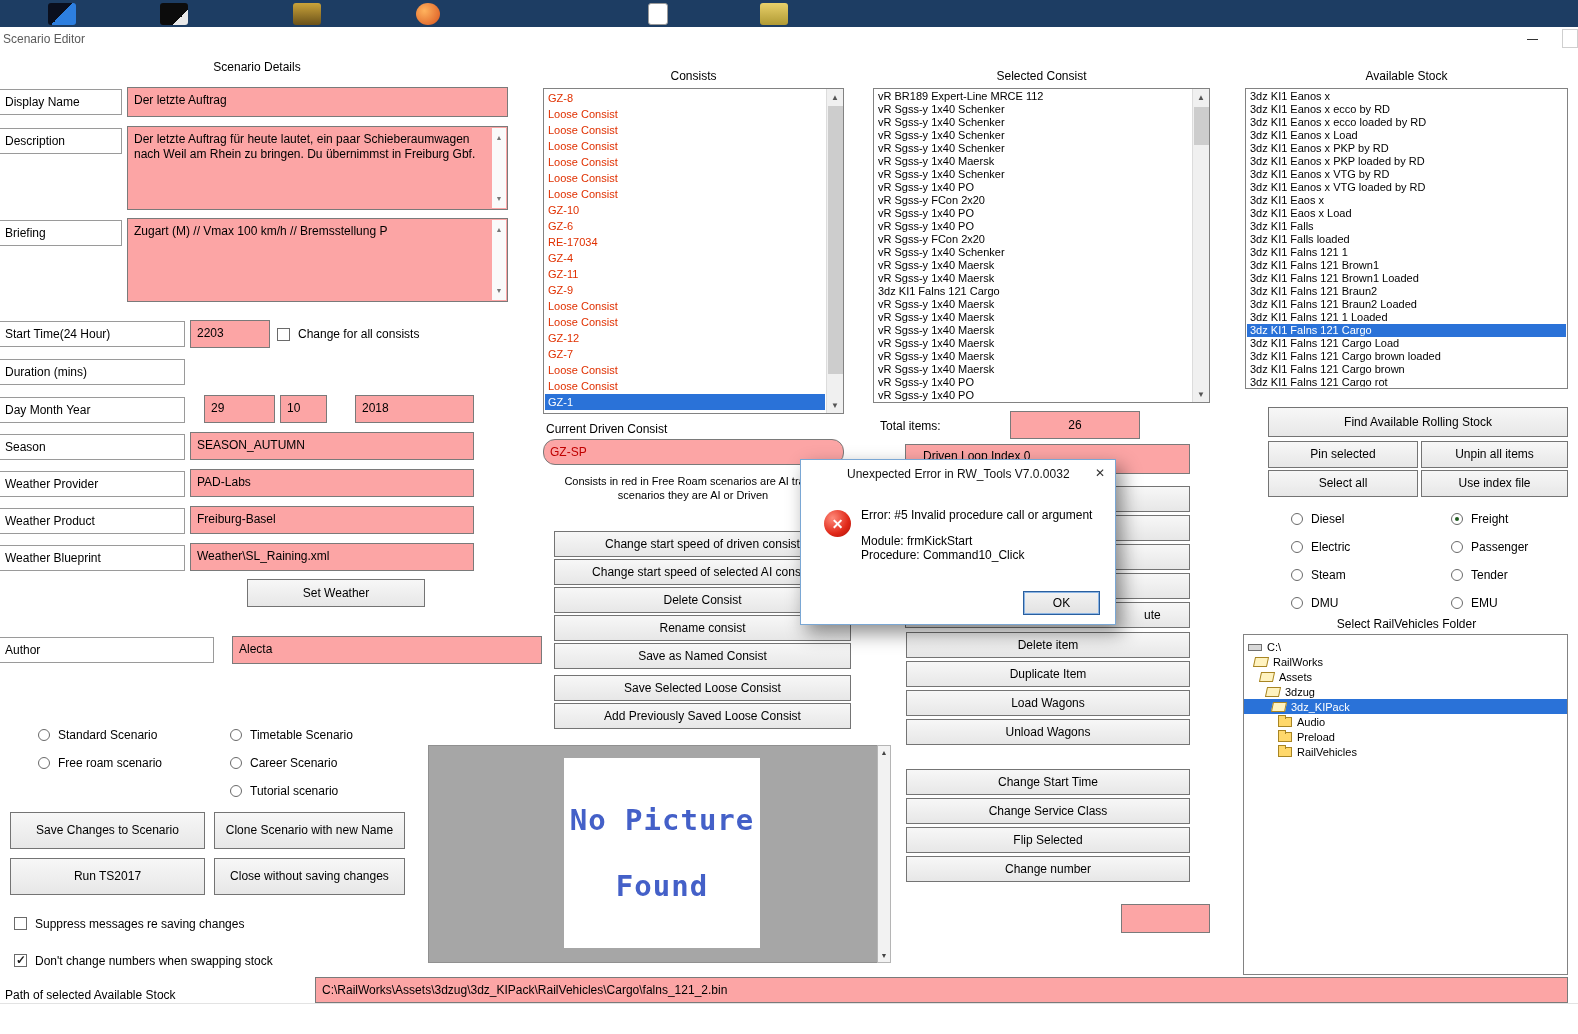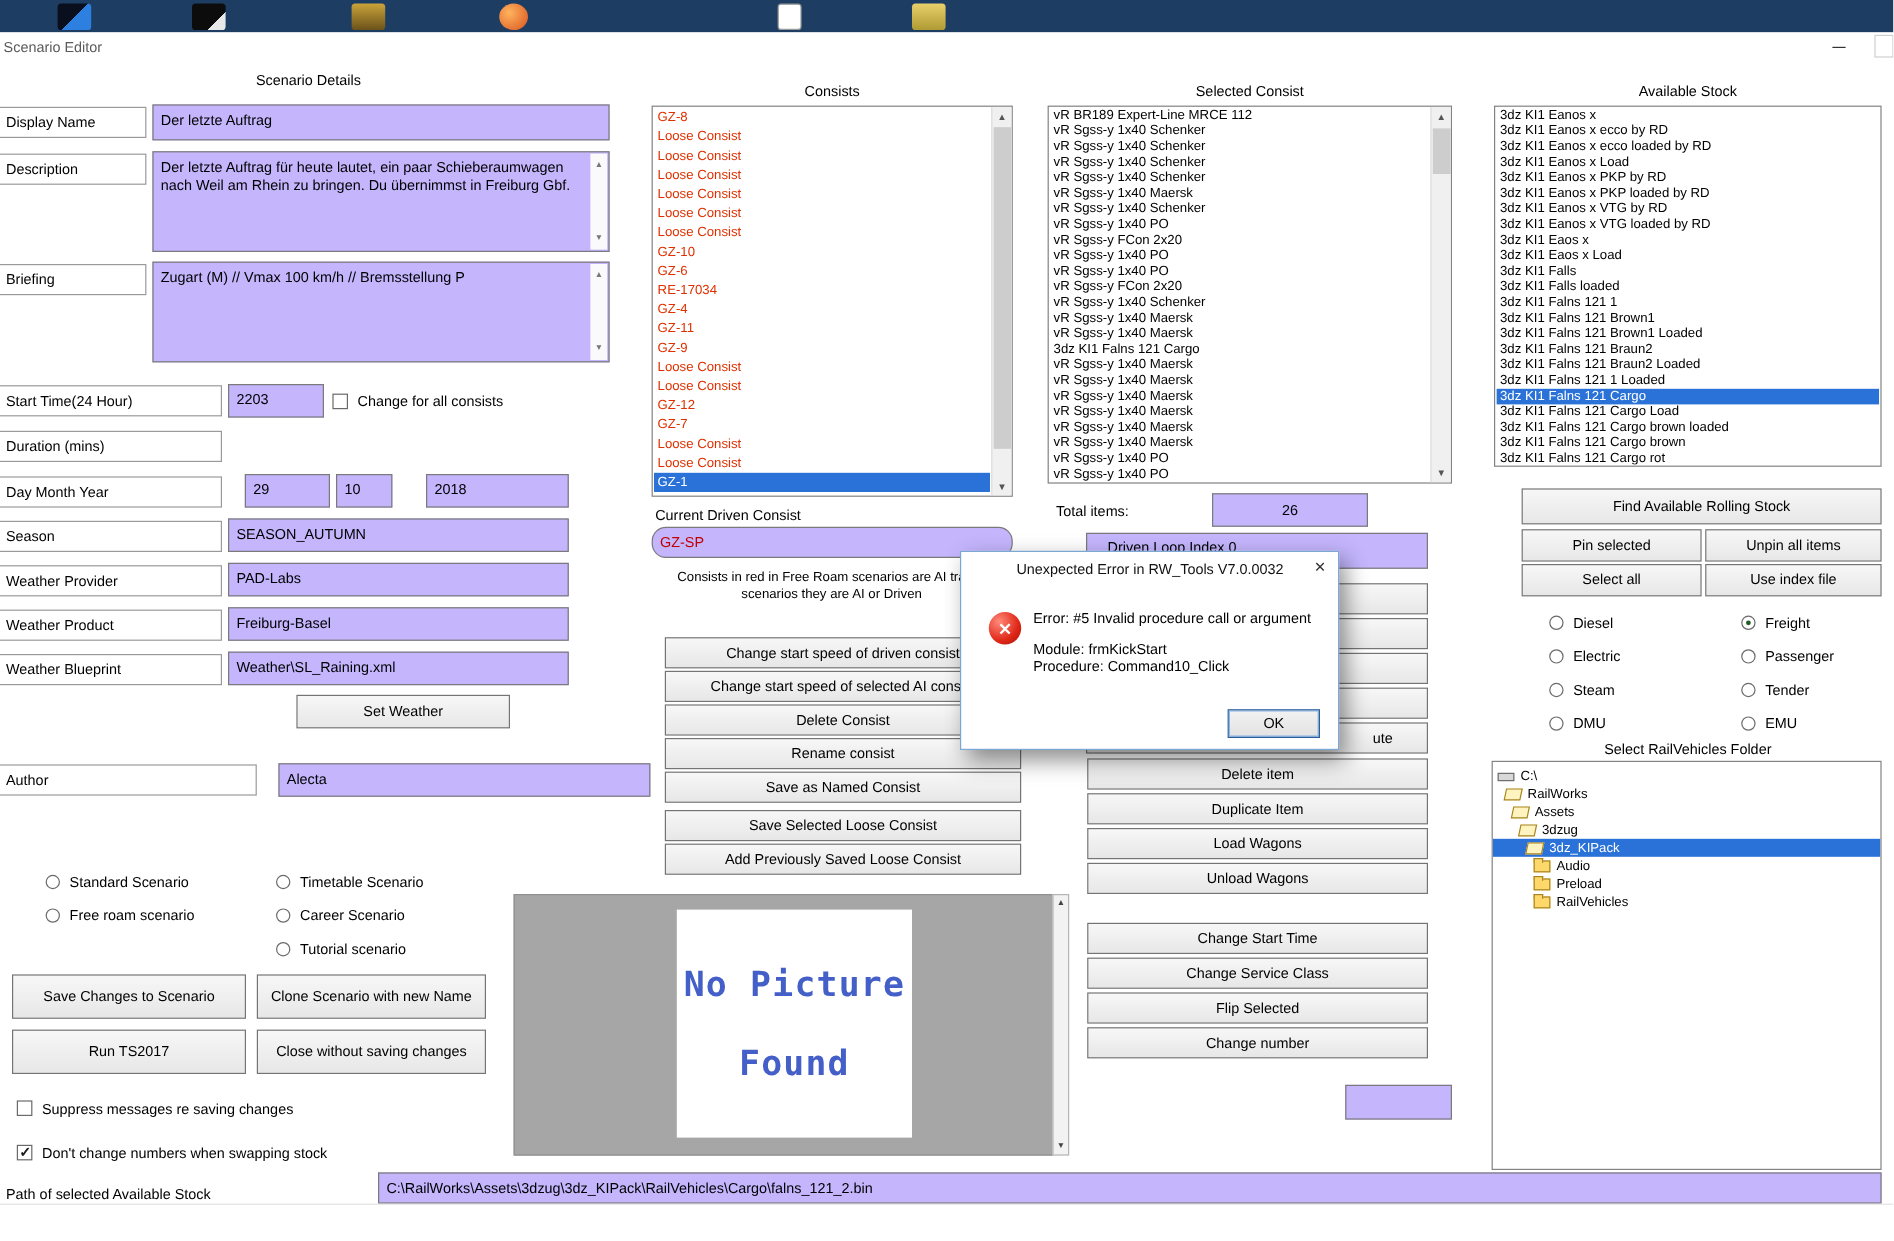--- a/index.html
+++ b/index.html
@@ -12,21 +12,21 @@
 
   .titlebar { position:absolute; left:0; top:27px; width:1578px; height:24px; background:#ffffff; }
   .wtitle { position:absolute; left:3px; top:5px; font-size:12px; color:#5a5a5a; }
   .minbtn { position:absolute; left:1512px; top:27px; width:40px; height:24px; display:flex; align-items:center; justify-content:center; }
   .minglyph { width:11px; border-top:1px solid #333; display:inline-block; }
   .wfrag { position:absolute; left:1562px; top:29px; width:16px; height:19px; background:#fff; border:1px solid #cfcfcf; }
 
   .hdr { position:absolute; font-size:12px; color:#000; text-align:center; }
   .lblbox { position:absolute; border:1px solid #9a9a9a; background:#fff; font-size:12px; color:#000;
             display:flex; align-items:center; padding-left:6px; }
-  .txt { position:absolute; border:1px solid #7a7a7a; background:#c4b5fd; font-size:12px; color:#000;
+  .txt { position:absolute; border:1px solid #7a7a7a; background:#fca5a5; font-size:12px; color:#000;
          padding:5px 16px 0 6px; overflow:hidden; line-height:15px; }
   .txt.center { display:flex; align-items:center; justify-content:center; padding:12px; }
   .fieldscroll { position:absolute; top:1px; right:1px; bottom:1px; width:14px; background:#fafafa; }
   .fieldscroll .fa { position:absolute; left:0; width:100%; text-align:center; font-size:7px; color:#777; }
 
   .btn { border:1px solid #747474; background:linear-gradient(#f7f7f7,#e7e7e7); font-size:12px; color:#000;
          display:flex; align-items:center; justify-content:center; text-align:center; cursor:pointer; line-height:13px; }
   .btn.abs { position:absolute; }
 
   .list { position:absolute; border:1px solid #828282; background:#fff; overflow:hidden; }

